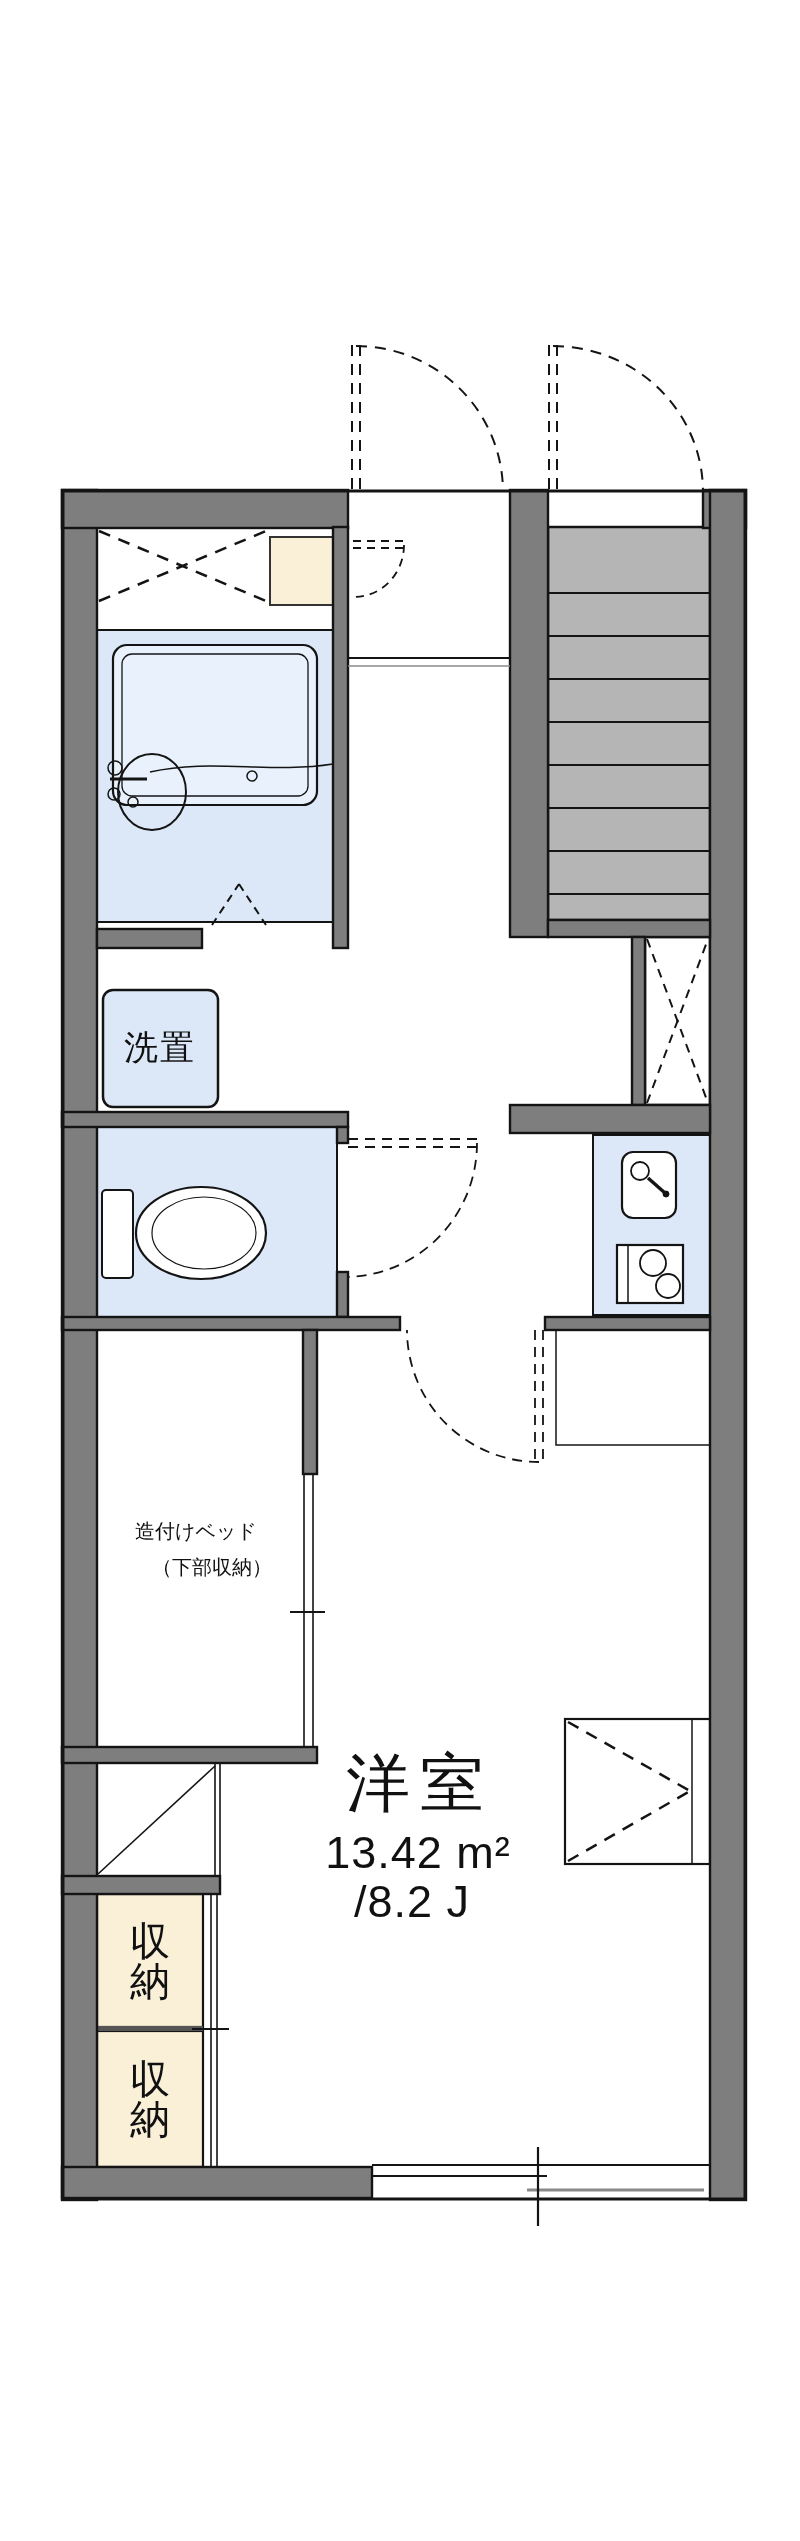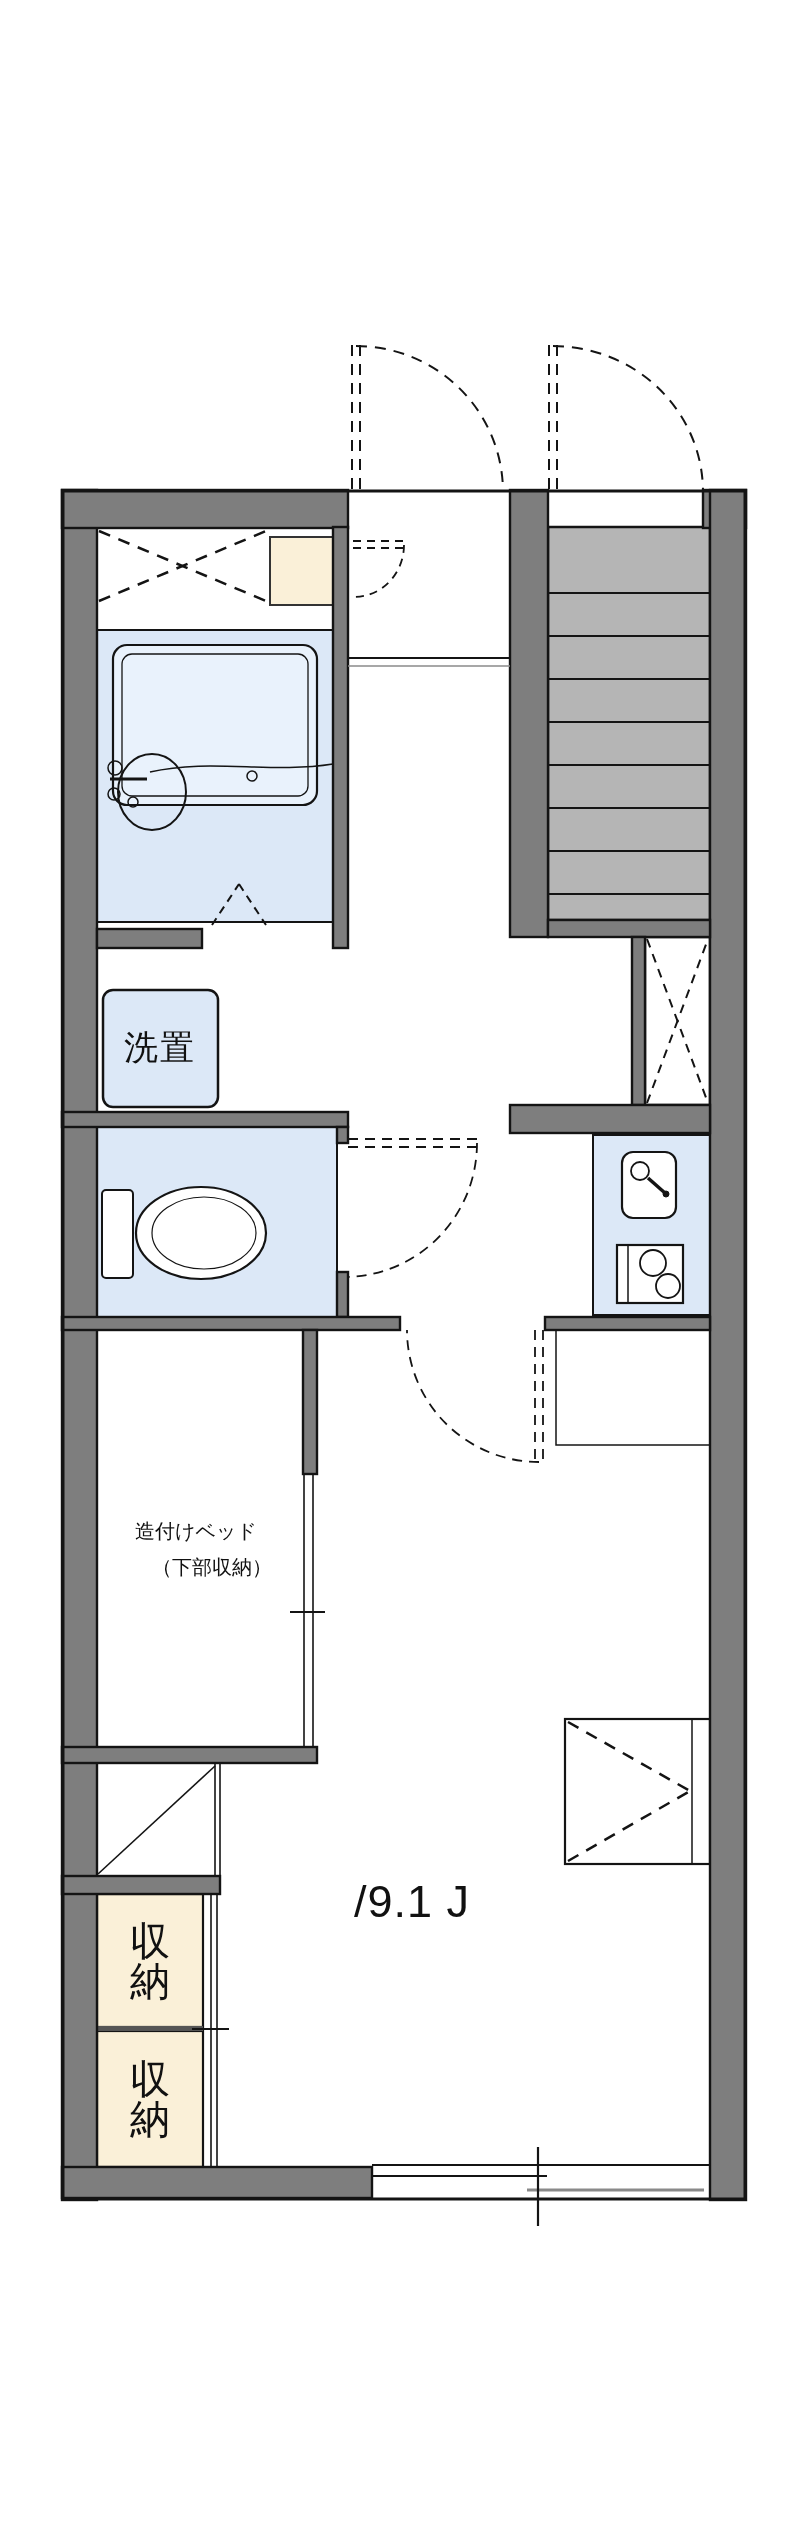--- a/index.html
+++ b/index.html
@@ -188,19 +188,21 @@
     </g>
 
     <path d="M63,491 H745 V2199 H63 Z" style="fill:none;stroke:var(--line);stroke-width:3;"></path>
   </svg>
 
   <div class="lbl lbl-washer" style="left:160px;top:1048px;">洗置</div>
 
   <div class="lbl lbl-bed" style="left:196px;top:1531px;">造付けベッド</div>
   <div class="lbl lbl-bed" style="left:212px;top:1567px;">（下部収納）</div>
 
-  <div class="lbl lbl-num" style="left:412px;top:1902px;">/9.1 J</div>
+  <div class="lbl lbl-room" style="left:420px;top:1784px;">洋室</div>
+  <div class="lbl lbl-num" style="left:418px;top:1853px;">13.42 m²</div>
+  <div class="lbl lbl-num" style="left:412px;top:1902px;">/8.2 J</div>
 
   <div class="lbl lbl-sto" style="left:150px;top:1961px;">収
 納</div>
   <div class="lbl lbl-sto" style="left:150px;top:2099px;">収
 納</div>
 </div>
 
 </body></html>

